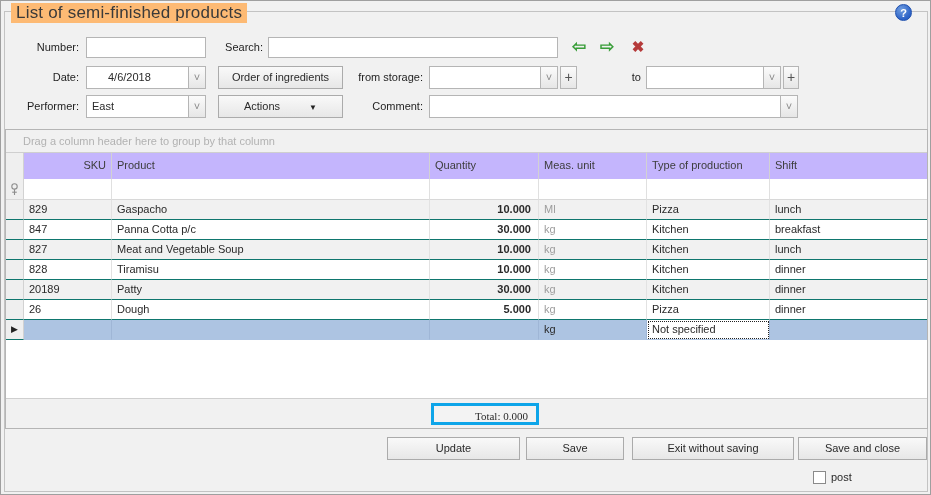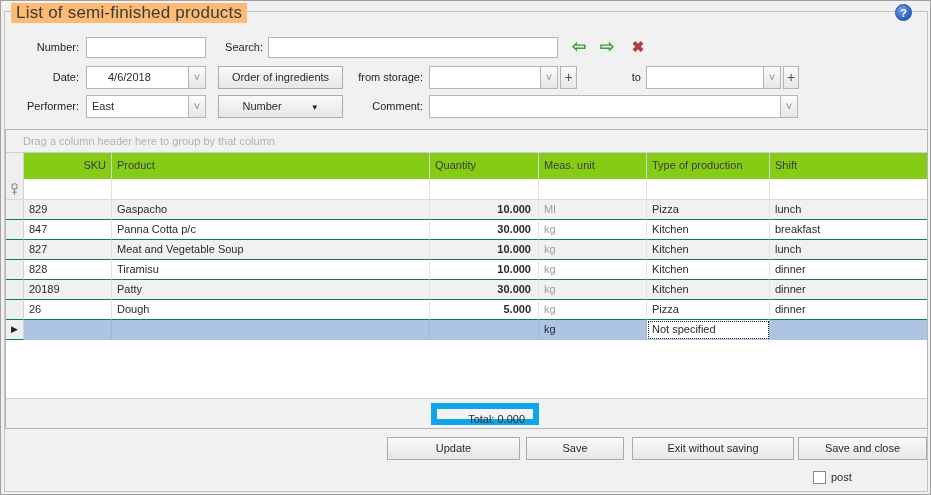--- a/index.html
+++ b/index.html
@@ -24,40 +24,40 @@
           text-align:center; line-height:20px; font-size:14px; color:#555; }
   .btn { position:absolute; height:23px; border:1px solid #ababab; background:linear-gradient(#f9f9f9,#e7e7e7);
          text-align:center; line-height:21px; color:#2a2a2a; font-size:11px; }
   .arrow-ico { position:absolute; width:24px; height:21px; font-size:17px; line-height:20px; text-align:center; font-weight:bold; }
 
   
   .grid { position:absolute; left:4px; top:128px; width:923px; height:300px; border:1px solid #b5b5b5; background:#fff; }
   .gpanel { position:absolute; left:0; top:0; width:100%; height:23px; background:#f1f1f1; color:#b2b2b2;
             line-height:23px; padding-left:17px; border-bottom:1px solid #cfcfcf; }
   .grow { position:absolute; left:0; width:921px; display:grid; grid-template-columns:18px 88px 318px 109px 108px 123px auto; }
-  .hdr { top:23px; height:26px; background:#84cc16; }
+  .hdr { top:23px; height:26px; background:#c4b5fd; }
   .hdr .c { border-right:1px solid #d2d2d2; border-bottom:1px solid #c9c9c9; line-height:25px; padding:0 5px; color:#3d3d3d; }
   .hdr .c.first { background:#efefef; }
   .flt { top:49px; height:21px; background:#fff; }
   .flt .c { border-right:1px solid #e0e0e0; border-bottom:1px solid #d8d8d8; }
   .flt .c.first { background:#efefef; border-right:1px solid #d2d2d2; text-align:center; padding-top:4px; }
   .drow { height:20px; }
   .drow .c { border-right:1px solid #e2e2e2; border-bottom:1px solid #0f766e; line-height:19px; padding:0 5px;
              overflow:hidden; white-space:nowrap; }
   .drow .c.first { background:#efefef; border-right:1px solid #d2d2d2; padding:0; text-align:center; }
   .drow.alt .c:not(.first) { background:#f1f1f1; }
   .drow .qty { text-align:right; font-weight:bold; padding-right:7px; }
   .drow .meas { color:#9d9d9d; }
   .drow.sel .c:not(.first) { background:#adc4e2; border-bottom:1px solid #adc4e2; border-right:1px solid #9fb6d6; }
   .drow.sel .meas { color:#2a2a2a; }
   .drow.sel .typecell { background:#fff !important; outline:1px dotted #222; outline-offset:-2px; }
   .rowptr { color:#222; font-size:9px; line-height:19px; }
   .gfooter { position:absolute; left:0; bottom:0; width:100%; height:30px; background:#f1f1f1; border-top:1px solid #cfcfcf; }
-  .totalbox { position:absolute; left:425px; top:4px; width:108px; height:22px; border:6px solid #0ea5e9; background:#f3f3f3;
-              line-height:20px; text-align:right; padding-right:8px; color:#2a2a2a; }
+  .totalbox { position:absolute; left:425px; top:4px; width:108px; height:22px; border:3px solid #0ea5e9; background:#f3f3f3;
+              line-height:20px; text-align:right; padding-right:8px; color:#2a2a2a;font-family:Liberation Serif, serif; }
 
   .chk { position:absolute; left:812px; top:470px; width:13px; height:13px; border:1px solid #8a8a8a; background:#fff; }
   .chklbl { position:absolute; left:830px; top:469px; line-height:15px; }
 </style>
 </head>
 <body>
 
 <div id="root">
   <div class="frame"></div>
   <div class="title">List of semi-finished products</div>
@@ -89,21 +89,21 @@
     <div class="vbtn">˅</div>
   </div>
   <div class="plusbtn" style="left:782px;top:65px;width:16px;">+</div>
 
   <div class="lbl" style="left:10px;top:95px;width:68px;">Performer:</div>
   <div class="combo" style="left:85px;top:94px;width:120px;">
     <div class="val">East</div>
     <div class="vbtn">˅</div>
   </div>
   <div class="btn" style="left:217px;top:94px;width:125px;">
-    <span>Number</span>
+    <span>Actions</span>
     <span style="font-size:8px;color:#222;margin-left:26px;">▼</span>
   </div>
   <div class="lbl" style="left:345px;top:95px;width:77px;">Comment:</div>
   <div class="combo" style="left:428px;top:94px;width:369px;">
     <div class="val"></div>
     <div class="vbtn">˅</div>
   </div>
 
   <div class="grid">
     <div class="gpanel">Drag a column header here to group by that column</div>

